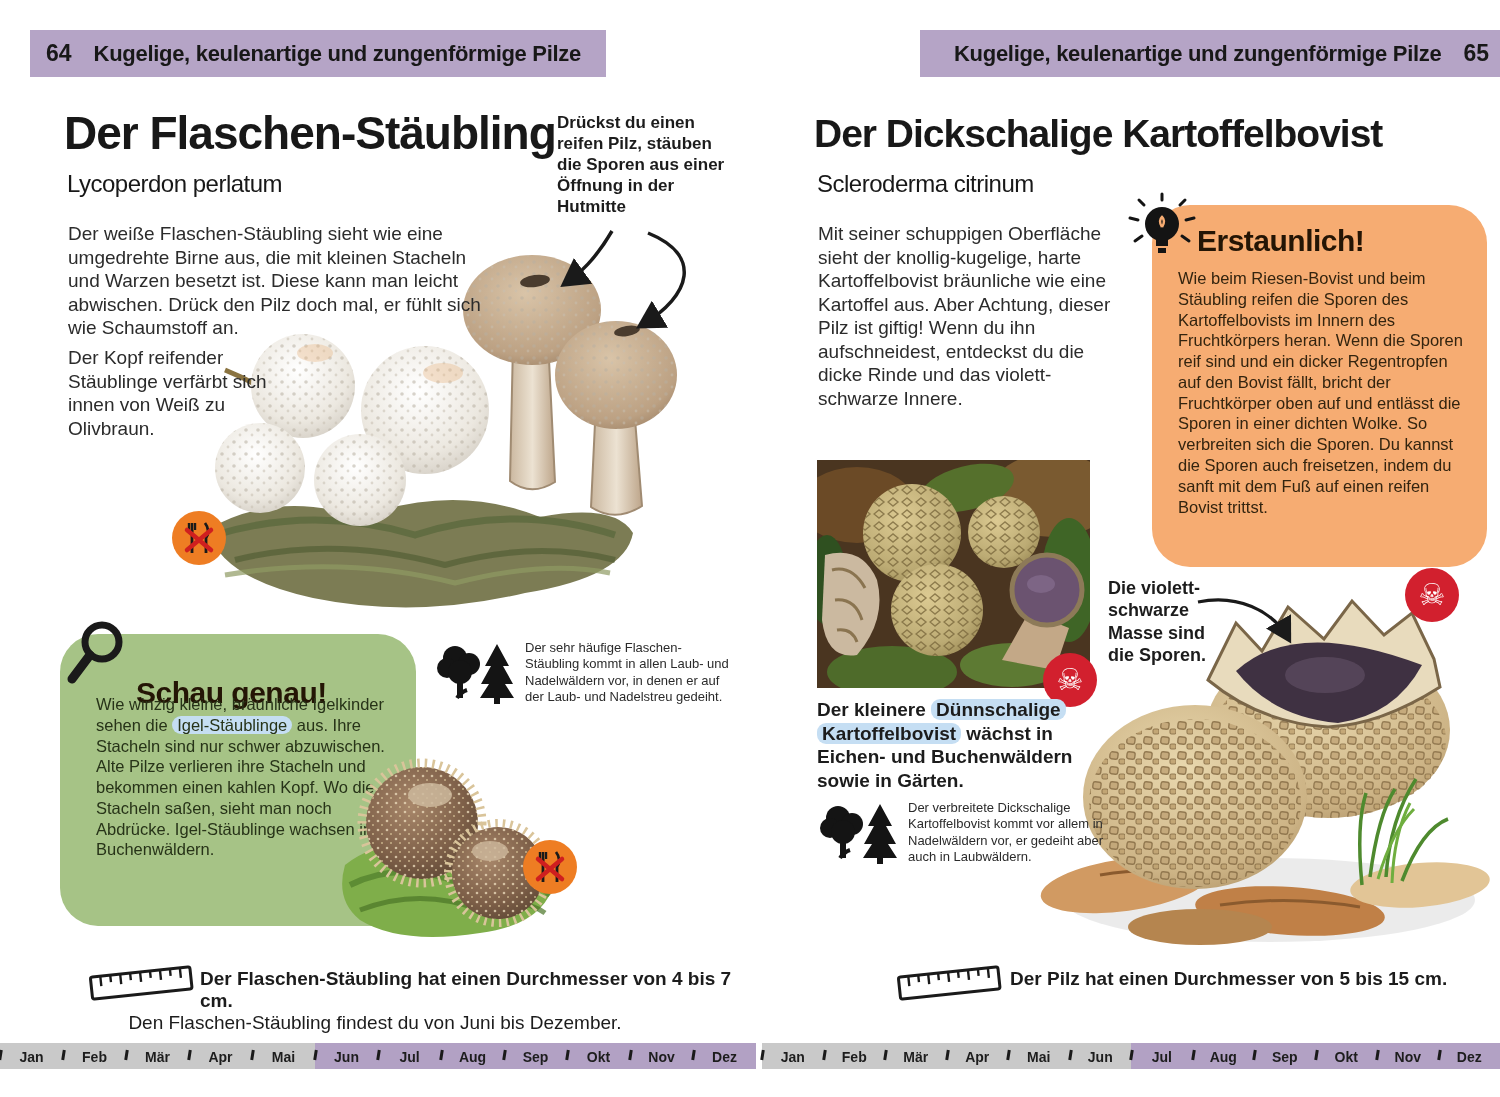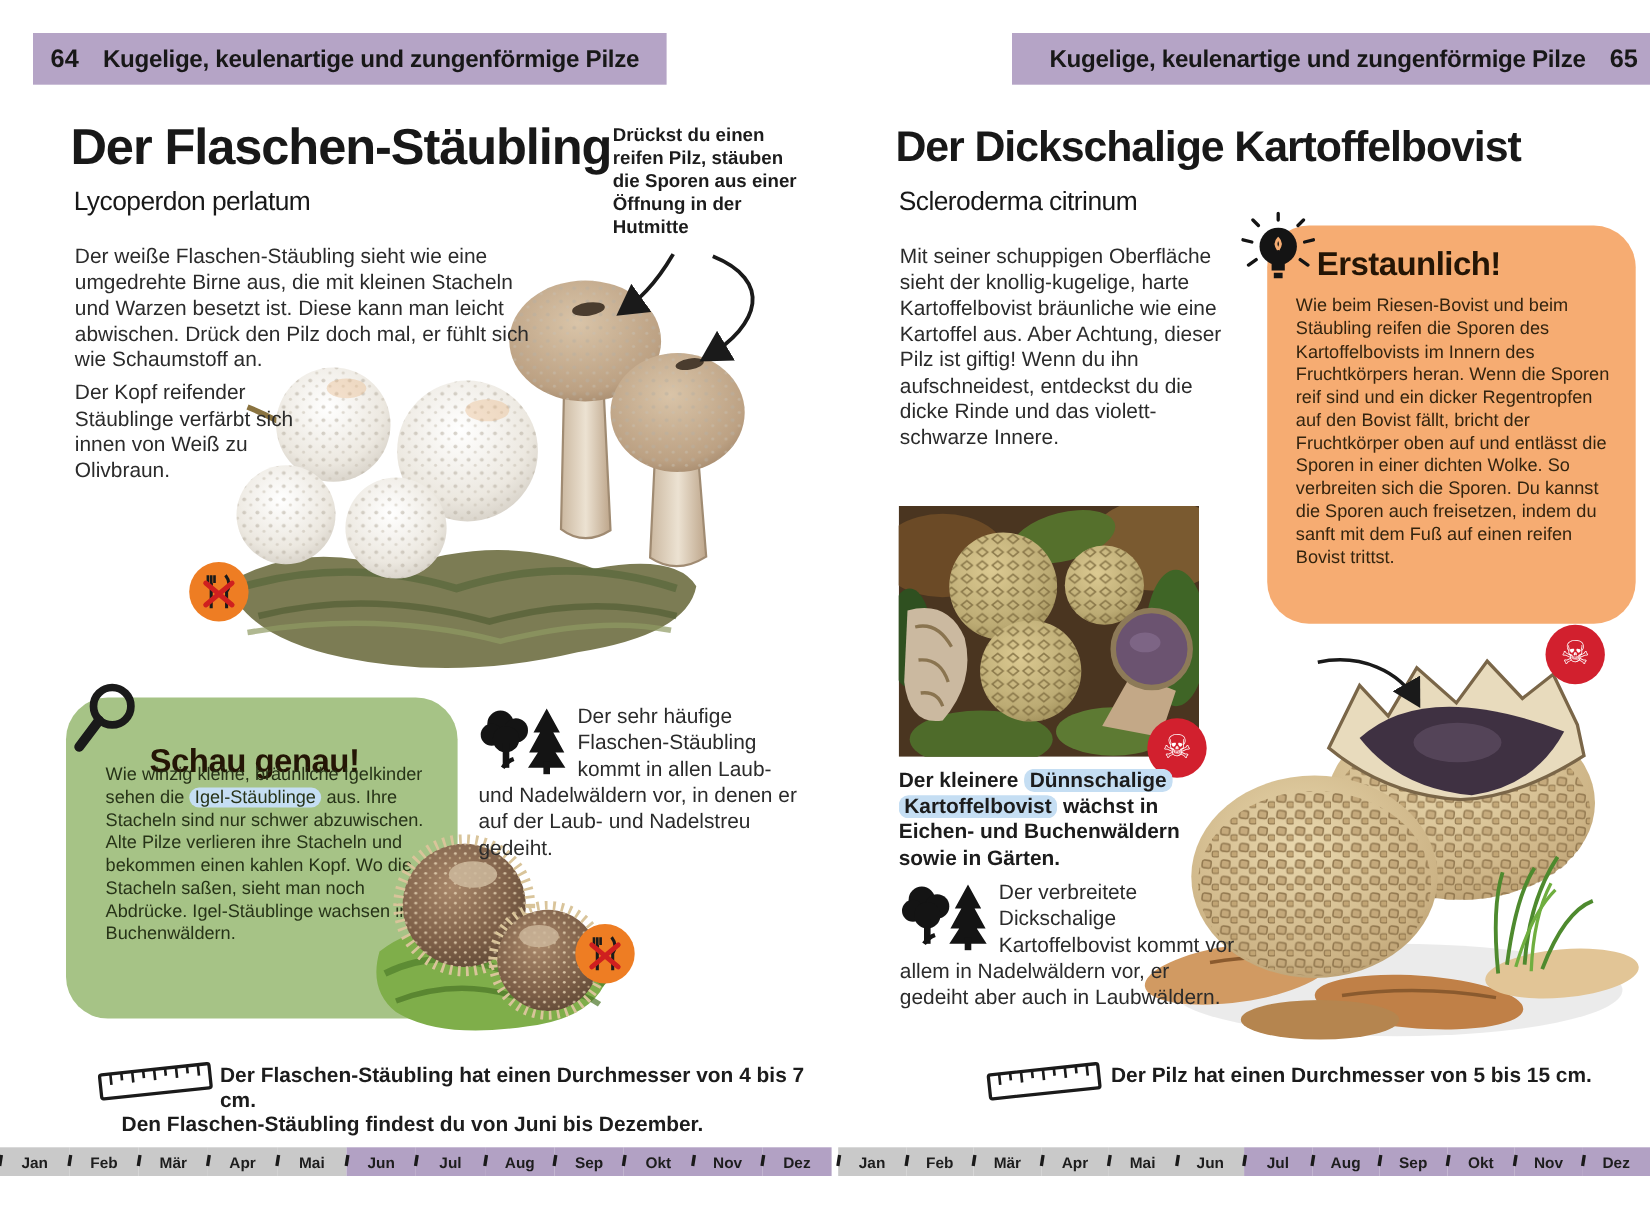--- a/index.html
+++ b/index.html
@@ -41,24 +41,24 @@
   
   .month-bar{position:absolute;top:1043px;height:54px;display:flex;}
   .month{flex:1 1 0;position:relative;background:var(--month_inactive,#c9c9c9);}
   .month.active{background:var(--month_active,#b2a1c4);}
   .month::before{content:"";position:absolute;left:-1px;top:7px;width:3px;height:10px;background:#1a1a1a;
                  transform:rotate(9deg);}
   .month-label{position:absolute;top:6px;left:0;right:0;text-align:center;
                font-weight:bold;font-size:14px;color:#1d1d1d;}
 
   .season-note{position:absolute;top:1012px;left:10px;width:730px;text-align:center;
-               font-weight:bold;font-size:19px;color:#1c1c1c;}
+               font-weight:normal;font-size:19px;color:#1c1c1c;}
   .size-note{position:absolute;top:968px;font-weight:bold;font-size:19px;color:#1c1c1c;}
 
-  .habitat{position:absolute;font-size:19px;line-height:1.26;color:#2b2b2b;}
+  .habitat{position:absolute;font-size:13px;line-height:1.26;color:#2b2b2b;}
   .habitat .tree-float{float:left;width:82px;height:62px;margin:2px 8px 2px 0;}
 
   svg{display:block;}
   .abs{position:absolute;}
 </style>
 </head>
 <body>
 
 <div class="spread">
 
@@ -360,20 +360,21 @@
           <path d="M346 322 q 4 -58 30 -98"></path>
         <path d="M362 326 q 20 -52 46 -62"></path>
           <path d="M322 330 q -6 -60 4 -92"></path>
       </g>
       <g stroke="#6fae3f" stroke-width="3" fill="none">
         <path d="M338 324 q 14 -48 36 -70"></path>
           <path d="M352 328 q 2 -50 18 -80"></path>
       </g>
     </svg>
 
+    <div class="bold-note" style="left:358px;top:577px;width:120px;font-size:18px;">Die violett-schwarze Masse sind die Sporen.</div>
     <svg class="abs" style="left:442px;top:588px;" width="115" height="75" viewBox="0 0 115 75">
       <defs>
         <marker id="ah2" markerWidth="9" markerHeight="9" refX="6" refY="4.5" orient="auto">
           <path d="M0 0 L8 4.5 L0 9 Z" fill="#1a1a1a"></path>
         </marker>
       </defs>
       <path d="M6 14 C45 6 80 22 96 50" fill="none" stroke="#1a1a1a" stroke-width="3.2" marker-end="url(#ah2)"></path>
     </svg>
 
     <div class="sign sign-poison" style="left:655px;top:568px;">

